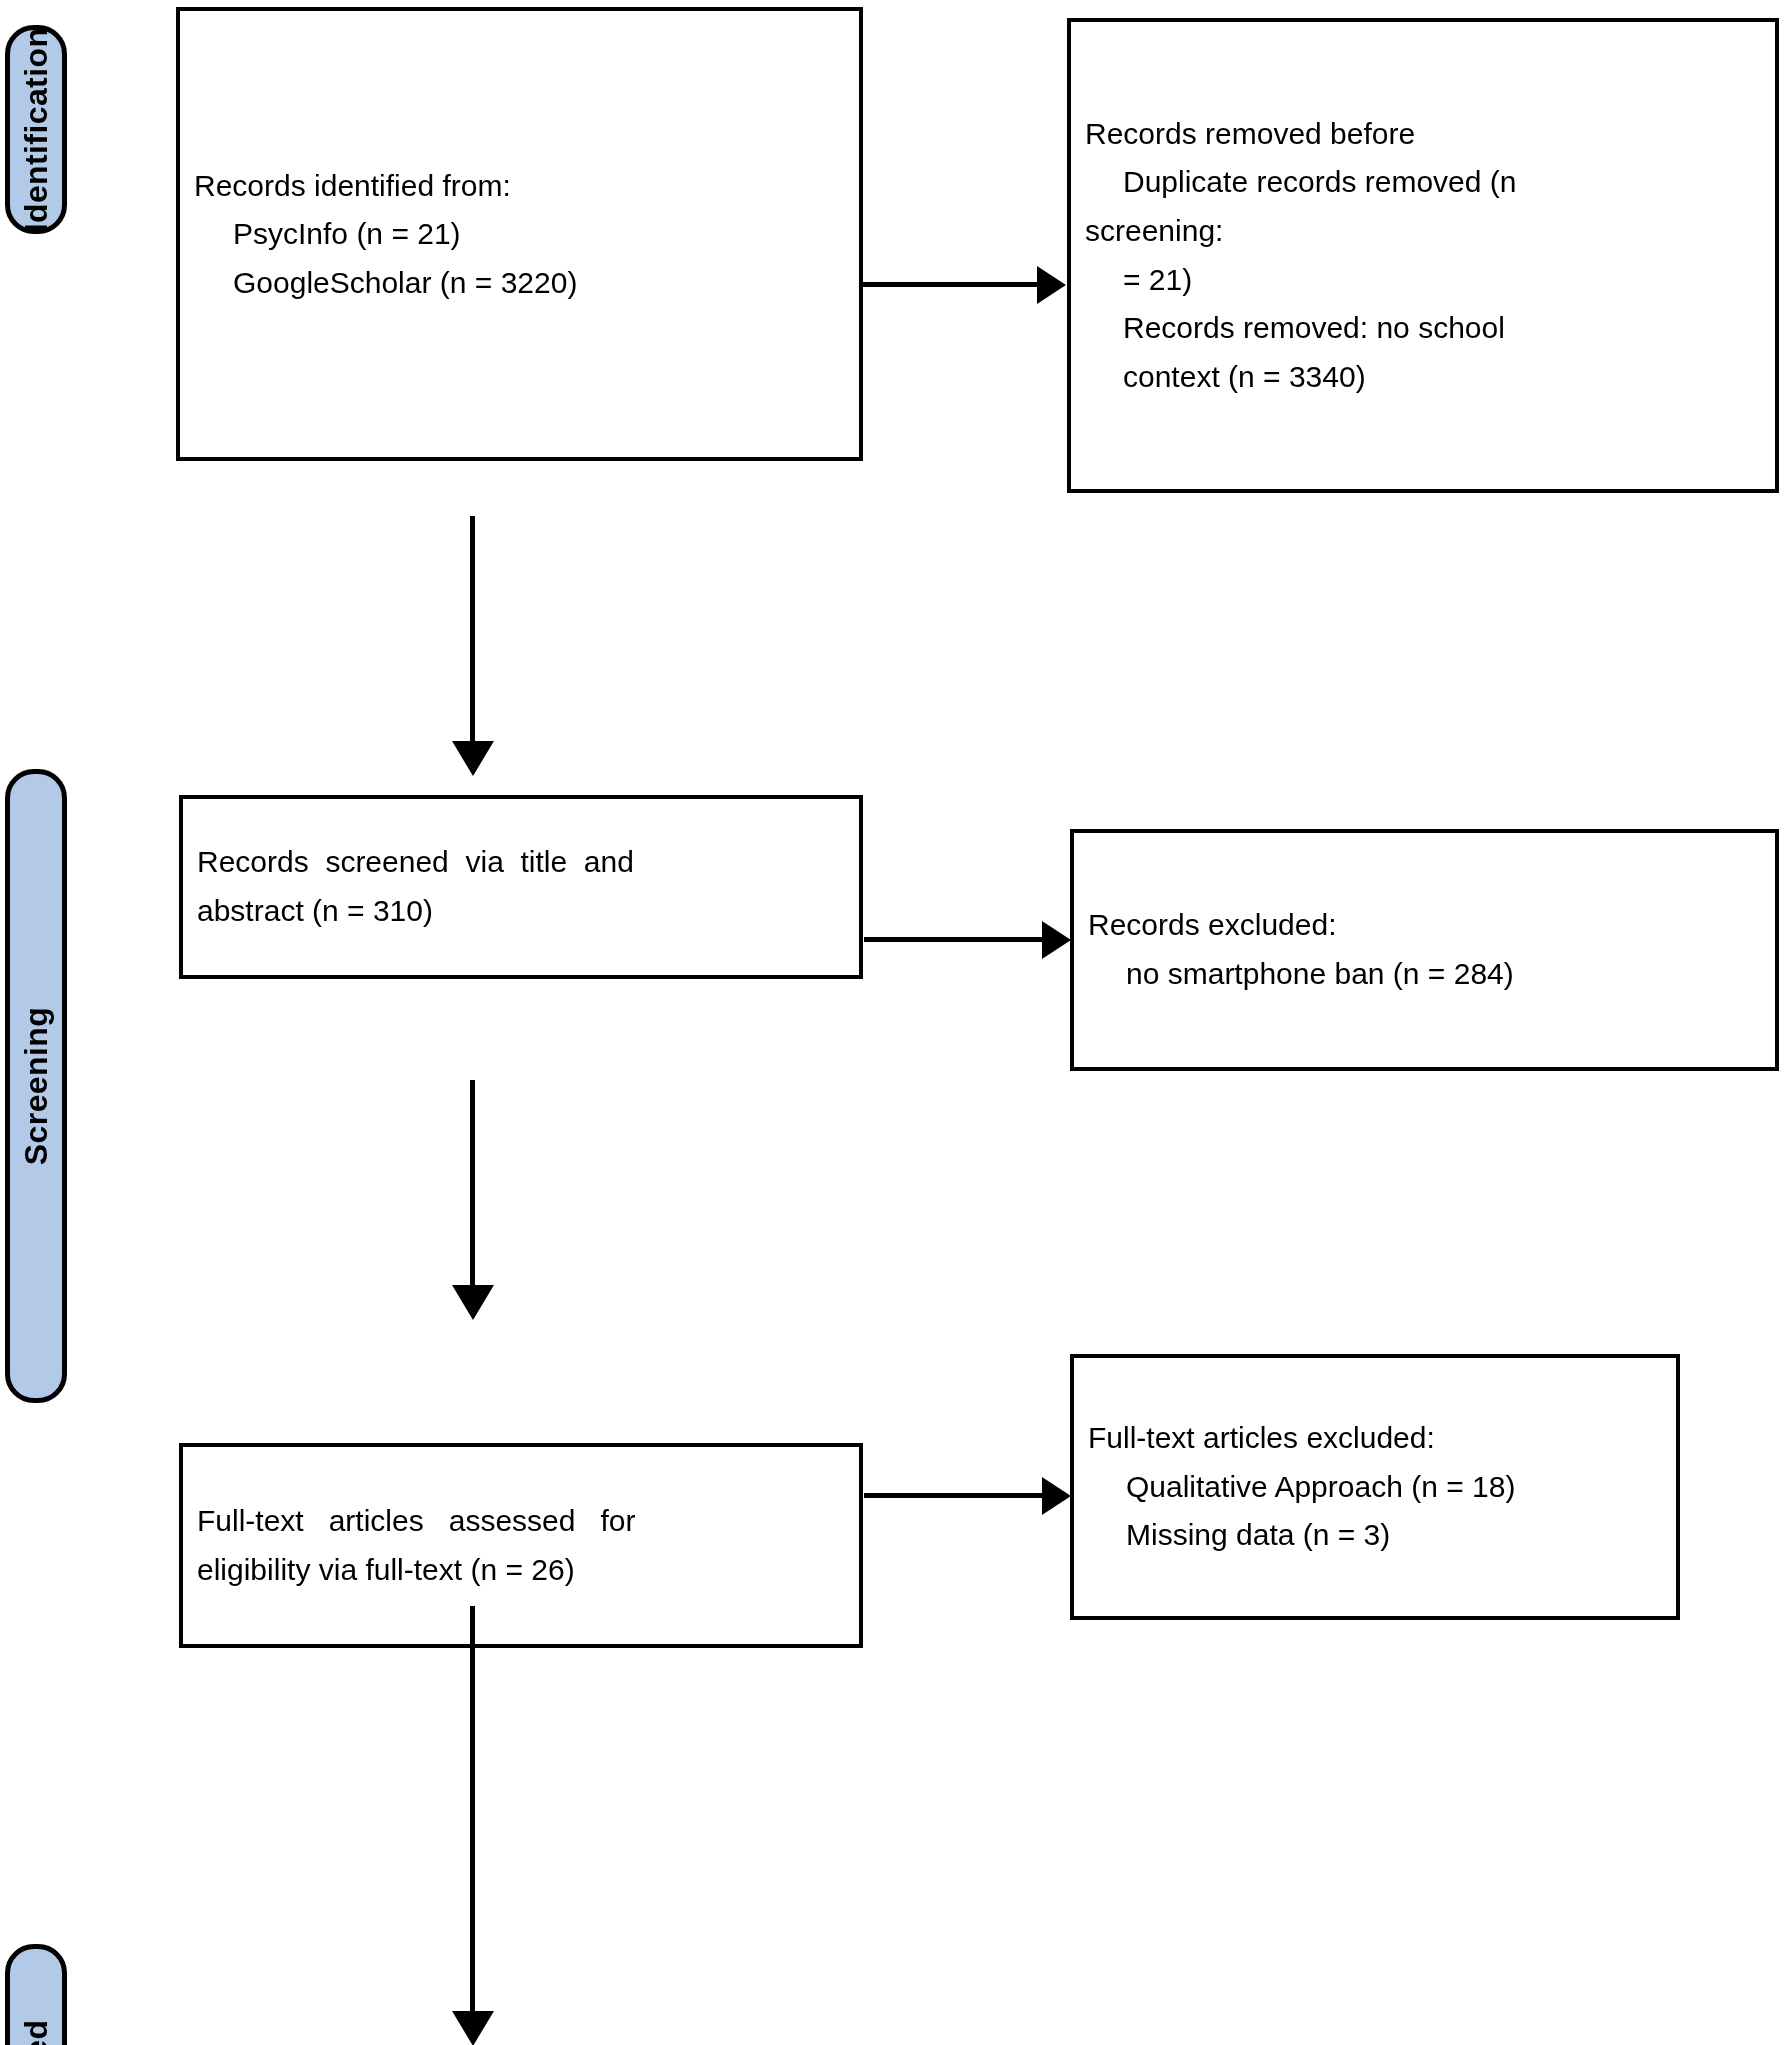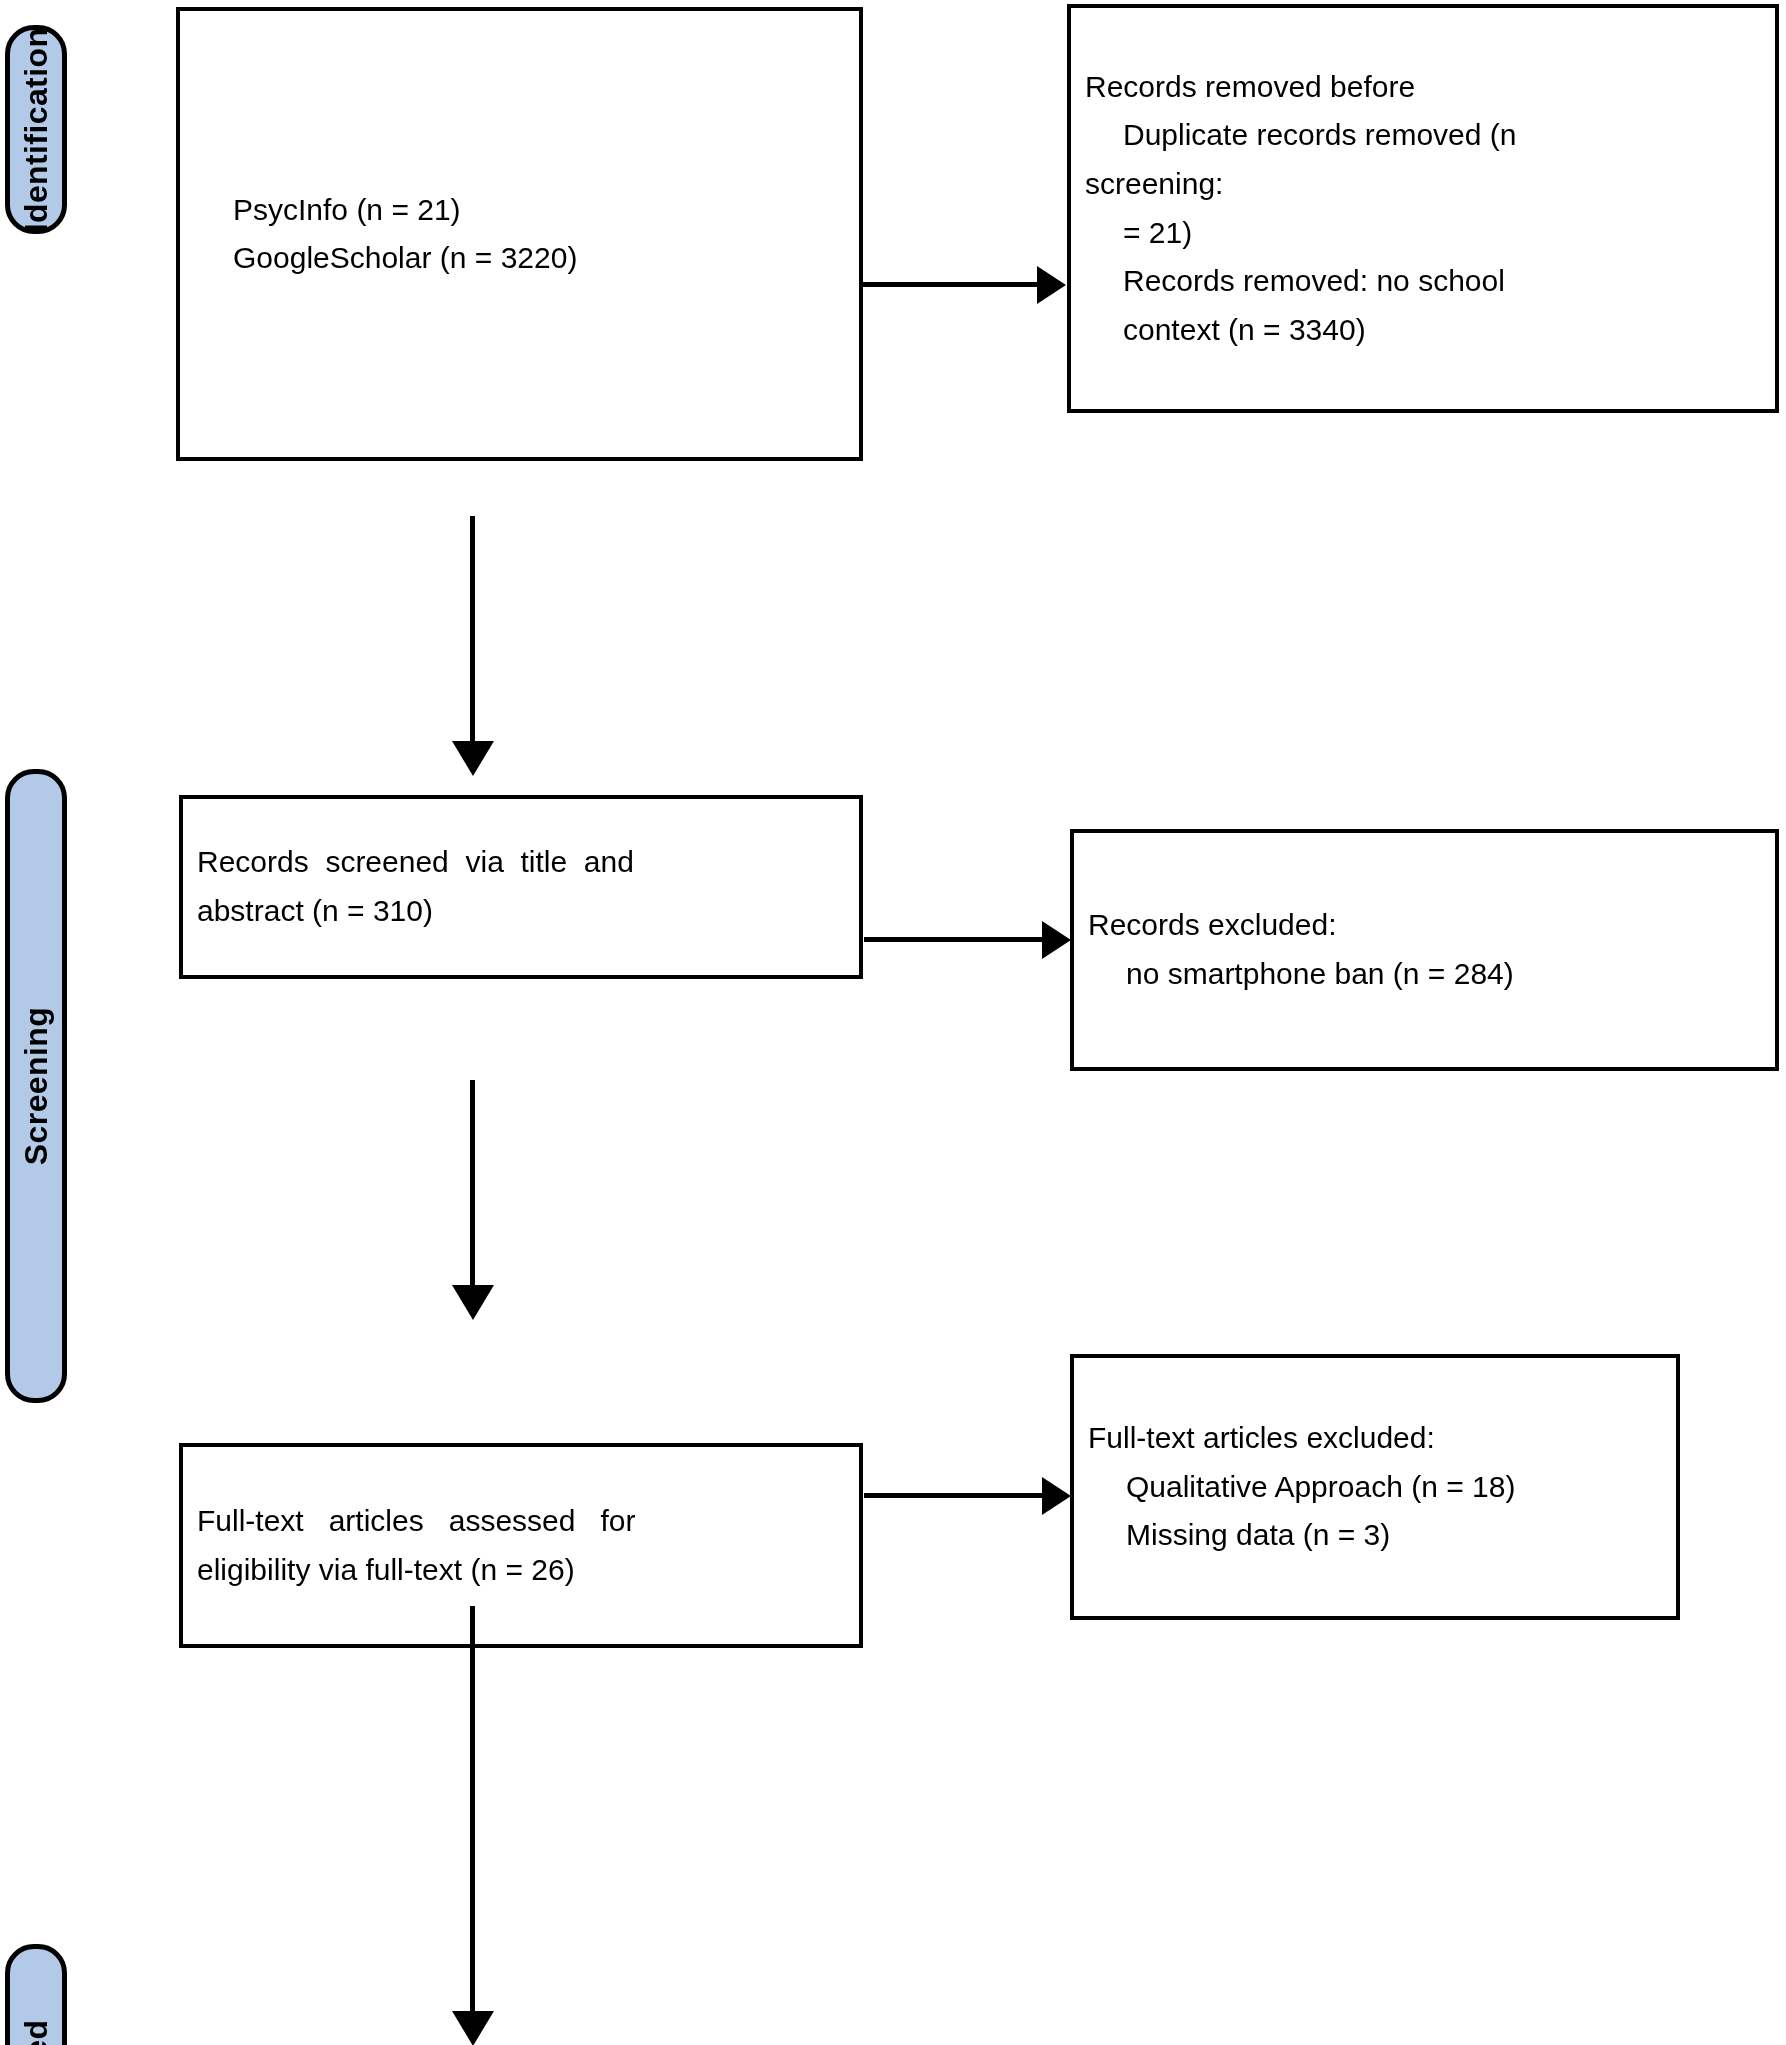--- a/index.html
+++ b/index.html
@@ -114,26 +114,27 @@
   <div class="stage-pill" style="left:4.9px; top:769px; width:62px; height:634px;">
     <span class="stage-pill-label">Screening</span>
   </div>
 
   <div class="stage-pill" style="left:4.9px; top:1944px; width:62px; height:286px;">
     <span class="stage-pill-label">Included</span>
   </div>
 
   <div class="flow-box" style="left:176px; top:7.4px; width:687px; height:454px;">
     <div class="box-inner">
+      <div class="box-line">Records identified from:</div>
       <div class="box-line indent">PsycInfo (n = 21)</div>
       <div class="box-line indent">GoogleScholar (n = 3220)</div>
     </div>
   </div>
 
-  <div class="flow-box" style="left:1067px; top:4px; width:712px; height:409px;">
+  <div class="flow-box" style="left:1067px; top:18px; width:712px; height:475px;">
     <div class="box-inner">
       <div class="box-line">Records removed before</div>
       <div class="box-line indent-small">Duplicate records removed (n</div>
       <div class="box-line">screening:</div>
       <div class="box-line indent-small">= 21)</div>
       <div class="box-line indent-small">Records removed: no school</div>
       <div class="box-line indent-small">context (n = 3340)</div>
     </div>
   </div>
 

